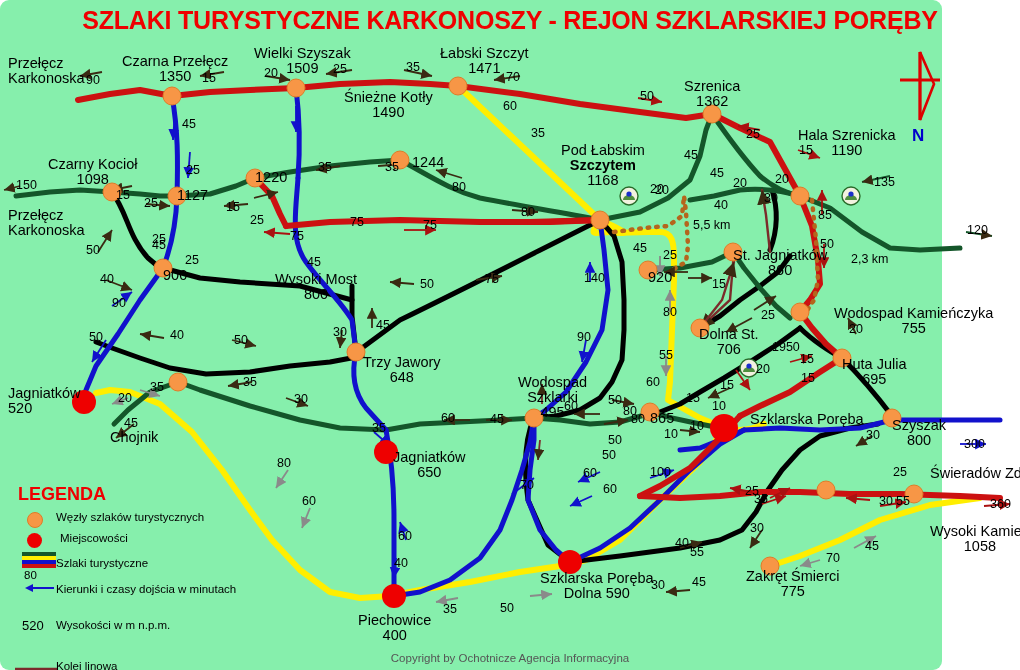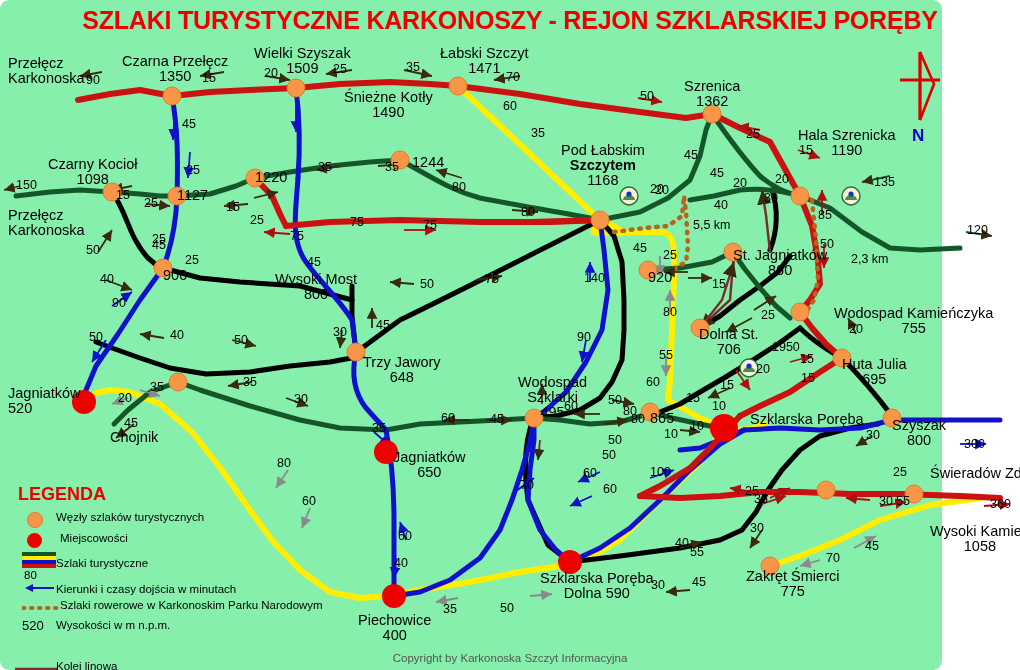--- a/index.html
+++ b/index.html
@@ -598,41 +598,33 @@
       <div class="lg-mark" style="top:-6px;height:24px">
         <span class="numsmall">80</span>
         <svg style="position:absolute;left:2px;top:10px" width="32" height="12" viewBox="0 0 32 12">
           <path d="M30,6 L6,6" stroke="#1111cc" stroke-width="2" fill="none"></path>
           <path d="M1,6 L9,2 L9,10 Z" fill="#1111cc"></path>
         </svg>
       </div>
       <div class="lg-txt" style="top:5px">Kierunki i czasy dojścia w minutach</div>
     </div>
 
-    <div class="lg-row" style="top:114px">
-      <div class="lg-mark">
-        <svg style="position:absolute;left:0px;top:6px" width="38" height="8" viewBox="0 0 38 8">
-          <path d="M1,4 L37,4" stroke="#b5651d" stroke-width="4" stroke-linecap="round" stroke-dasharray="1.5 6.5"></path>
-        </svg>
-      </div>
-      <div class="lg-txt ind">Szlaki rowerowe w Karkonoskim Parku Narodowym</div>
-    </div>
 
     <div class="lg-row" style="top:134px">
       <div class="lg-mark">
         <span class="num520">520</span>
       </div>
       <div class="lg-txt">Wysokości w m n.p.m.</div>
     </div>
 
 
     <div class="lg-row" style="top:175px">
       <div class="lg-mark">
         <svg style="position:absolute;left:-8px;top:7px" width="44" height="6" viewBox="0 0 44 6">
           <path d="M1,3 L43,3" stroke="#7b2b2b" stroke-width="2.6"></path>
         </svg>
       </div>
       <div class="lg-txt">Kolej linowa</div>
     </div>
   </div>
 
-  <div class="copyr">Copyright by Karkonoska Szczyt Informacyjna</div>
+  <div class="copyr">Copyright by Ochotnicze Agencja Informacyjna</div>
 </div>
 
 </body></html>

